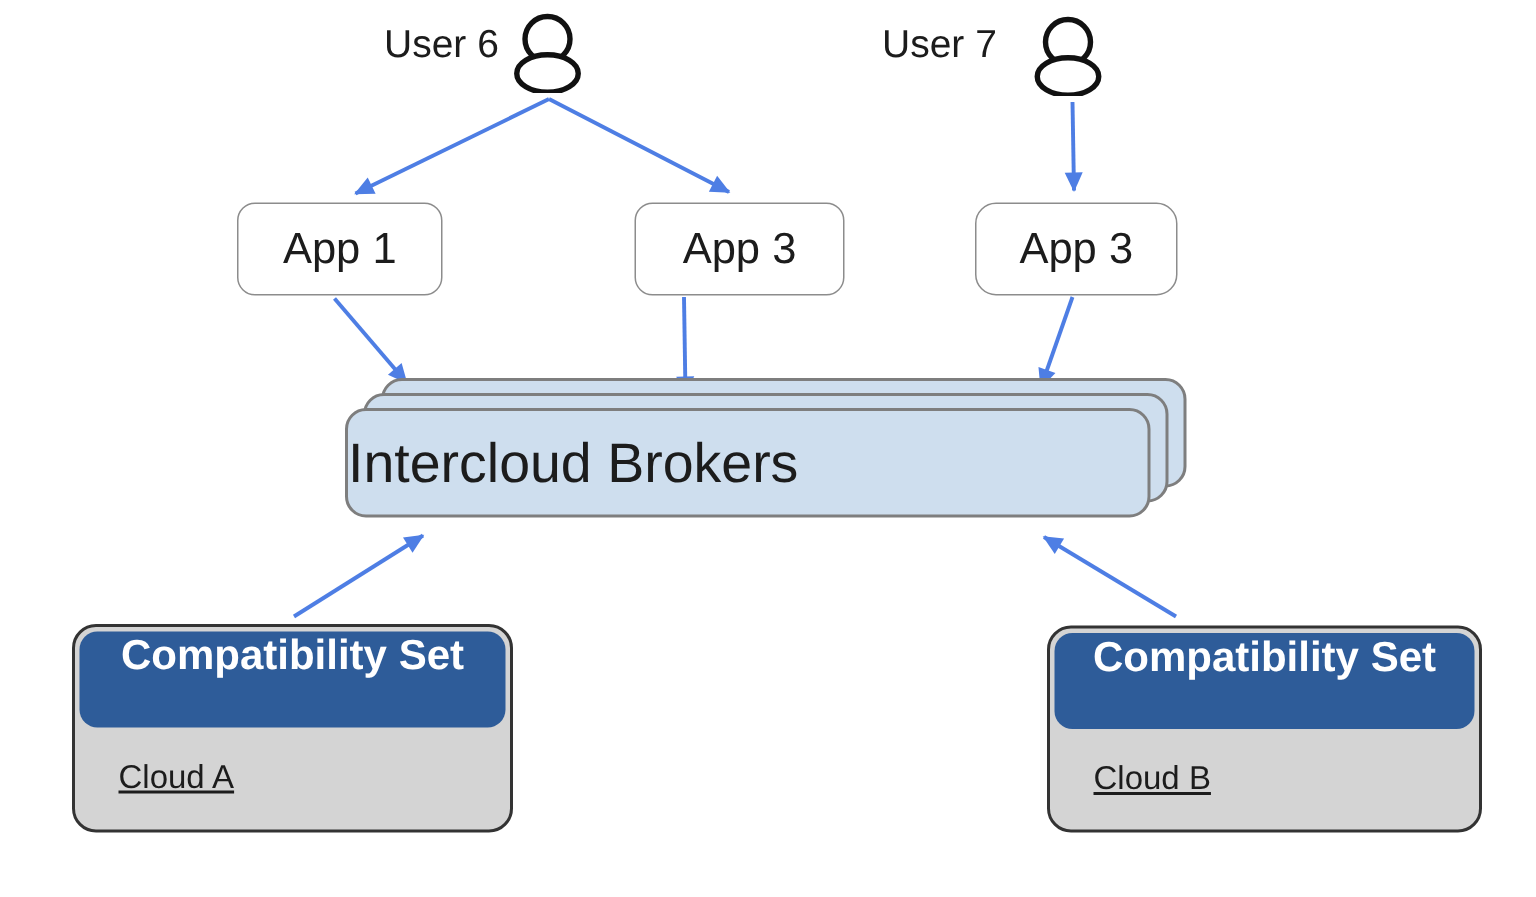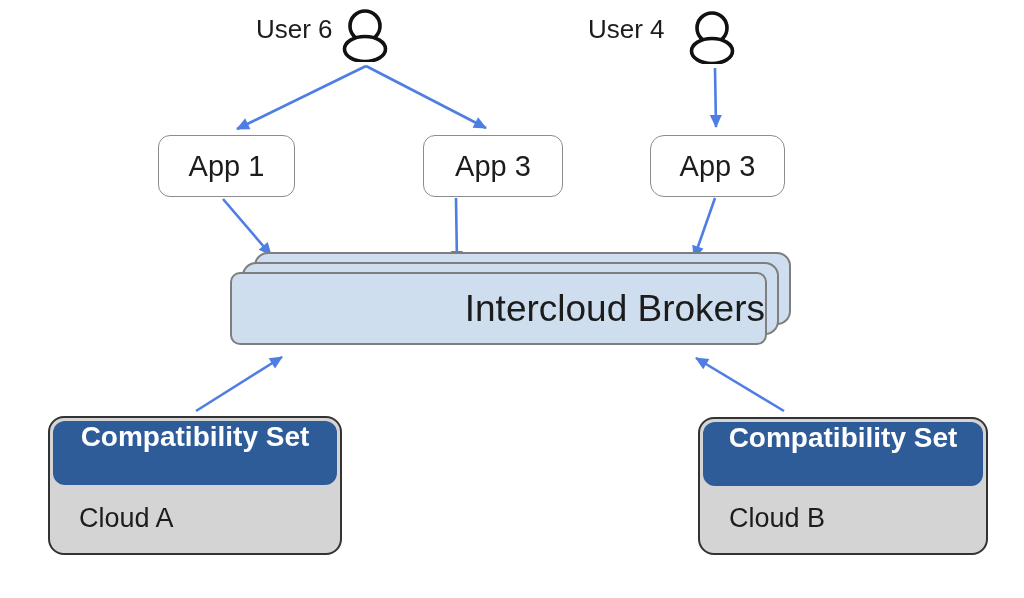--- a/index.html
+++ b/index.html
@@ -48,23 +48,22 @@
   .broker-card {
     width: 537px;
     height: 73px;
     background: var(--broker-fill);
     border: 2px solid var(--broker-border);
     border-radius: 14px;
   }
   .broker-front {
     display: flex;
     align-items: center;
-    justify-content: flex-end;
+    justify-content: flex-start;
     font-size: 37px;
-    border-radius: 10px;
   }
 
   .cloud-box {
     background: var(--cloud-fill);
     border: 2px solid var(--cloud-border);
     border-radius: 16px;
   }
   .compat-header {
     position: absolute;
     left: 3px;
@@ -80,21 +79,22 @@
     font-size: 28px;
     font-weight: bold;
   }
   .cloud-label {
     position: absolute;
     left: 29px;
     top: 70px;
     bottom: 5px;
     display: flex;
     align-items: center;
-    font-size: 27px;
+    font-size: 22px;
+    text-decoration: underline;
   }
 
   .arrow-layer {
     left: 0; top: 0;
     pointer-events: none;
   }
   .arrow { stroke: var(--arrow); stroke-width: 2.6; fill: none; }
   .ah { fill: var(--arrow); }
 
   .person-icon circle, .person-icon ellipse {
@@ -121,21 +121,21 @@
   <line class="arrow" x1="196" y1="411" x2="282" y2="357" marker-end="url(#ah)"></line>
   <line class="arrow" x1="784" y1="411" x2="696" y2="358" marker-end="url(#ah)"></line>
 </svg>
 
 <div class="abs user-label" style="left:256px; top:12px;">User 6</div>
 <svg class="abs person-icon" style="left:341px; top:6px;" width="48" height="56" viewBox="0 0 48 56">
   <circle cx="24" cy="20" r="15"></circle>
   <ellipse cx="24" cy="43" rx="20.5" ry="12.5"></ellipse>
 </svg>
 
-<div class="abs user-label" style="left:588px; top:12px;">User 4</div>
+<div class="abs user-label" style="left:588px; top:12px;">User 7</div>
 <svg class="abs person-icon" style="left:688px; top:8px;" width="48" height="56" viewBox="0 0 48 56">
   <circle cx="24" cy="20" r="15"></circle>
   <ellipse cx="24" cy="43" rx="20.5" ry="12.5"></ellipse>
 </svg>
 
 <div class="abs app-box" style="left:158px; top:135px;">
   <span>App 1</span>
 </div>
 <div class="abs app-box" style="left:423px; top:135px; width:140px;">
   <span>App 3</span>

